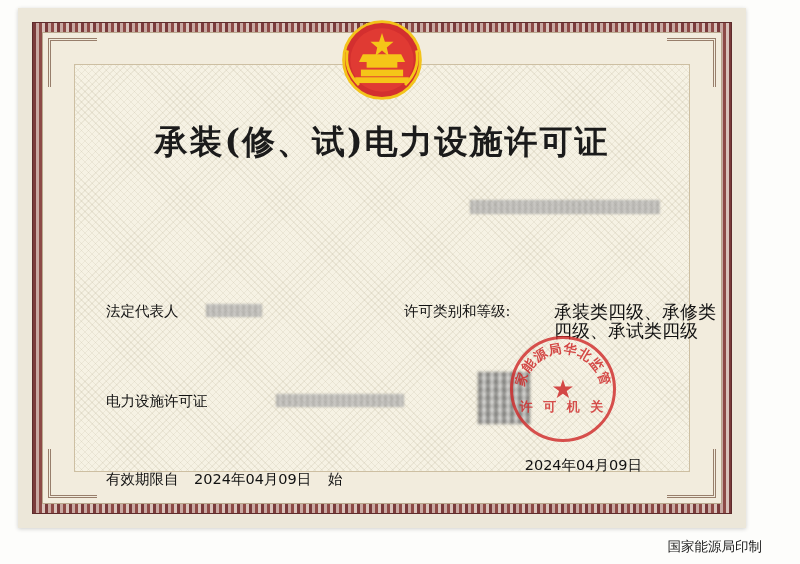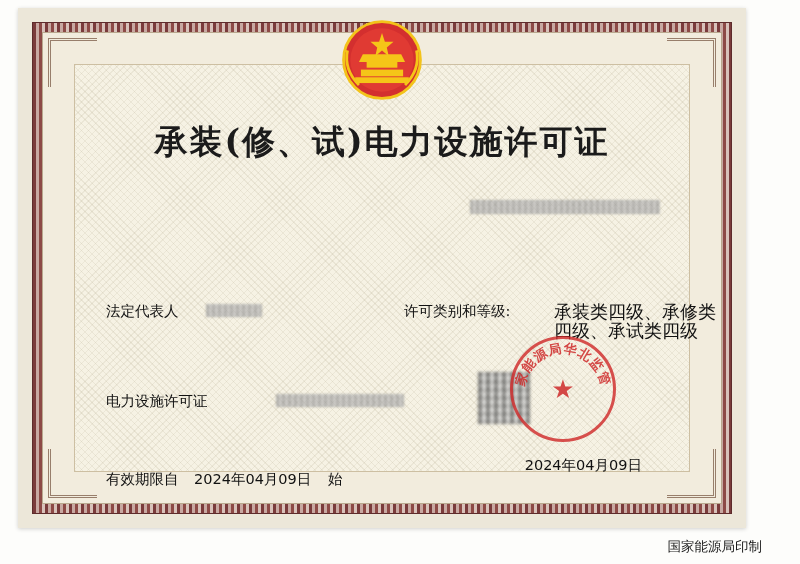--- a/index.html
+++ b/index.html
@@ -333,20 +333,21 @@
         <div class="seal-ring"></div>
         <svg class="seal-arc" viewBox="0 0 106 106" aria-hidden="true">
           <defs>
             <path id="sealArc" d="M 14,56 A 39,39 0 0 1 92,56"></path>
           </defs>
           <text>
             <textPath href="#sealArc" startOffset="50%" text-anchor="middle">国家能源局华北监管局</textPath>
           </text>
         </svg>
         <div class="seal-star">★</div>
+        <div class="seal-bottom">许 可 机 关</div>
       </div>
 
       <div class="sign-date">2024年04月09日</div>
 
     </div>
   </div>
 
   <div class="footer">国家能源局印制</div>
 
 </div>

